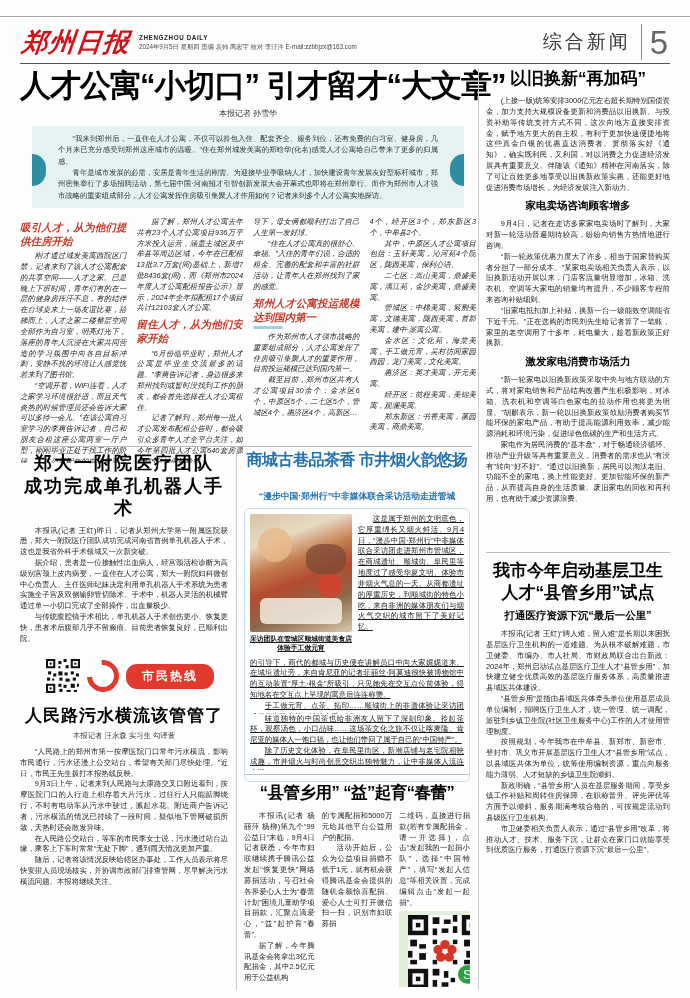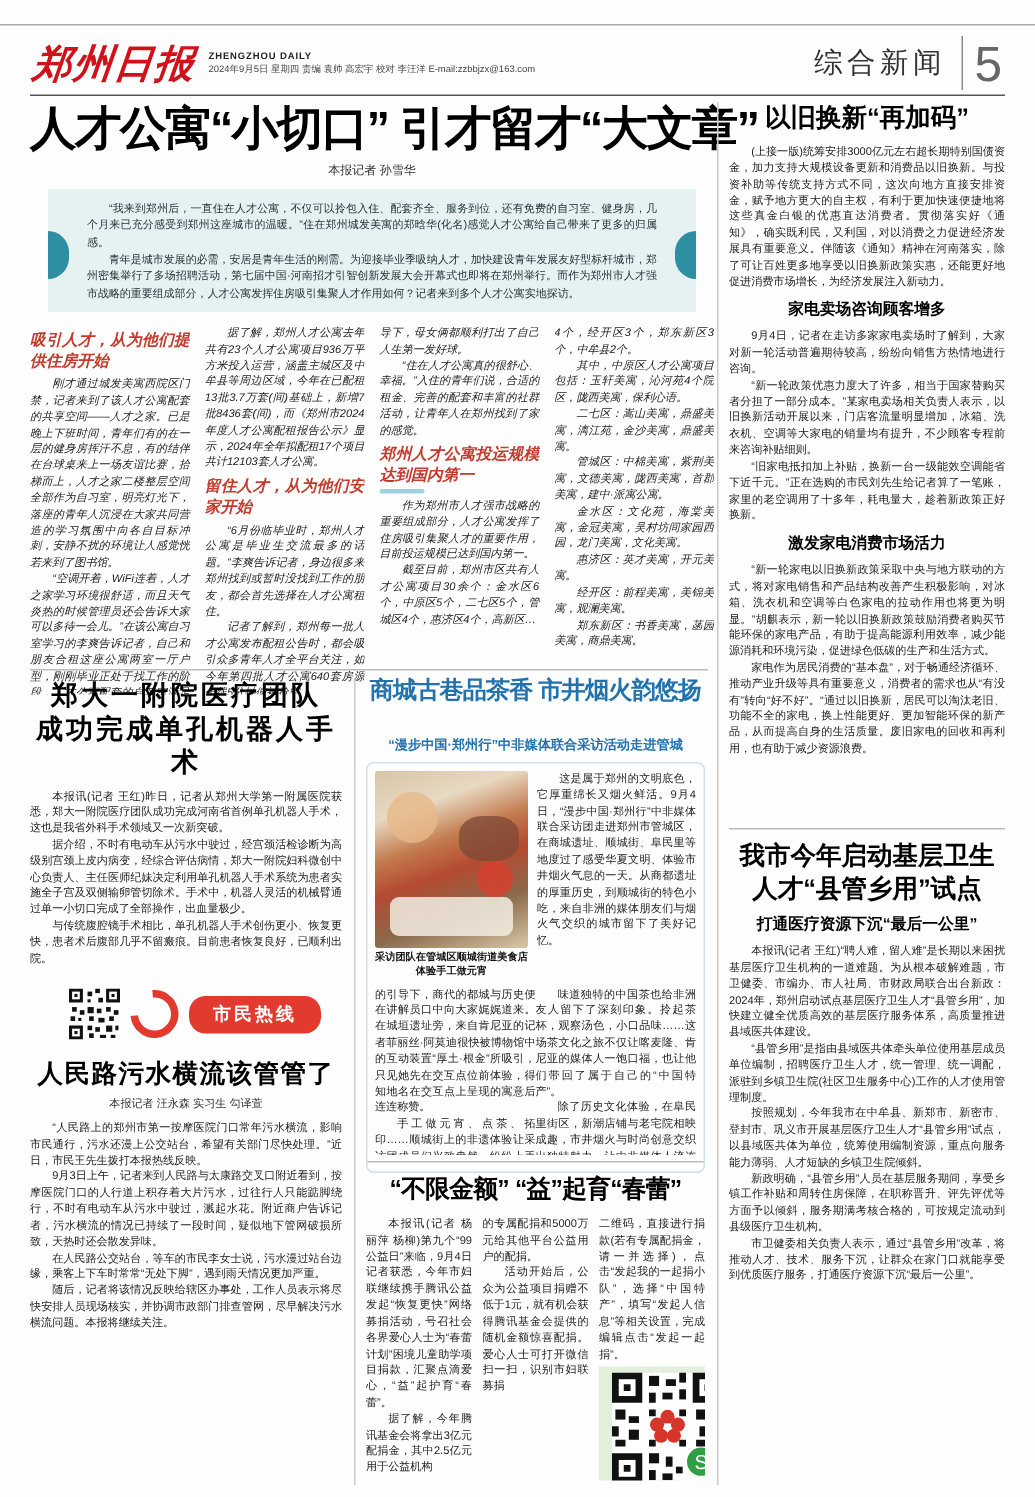--- a/index.html
+++ b/index.html
@@ -49,36 +49,36 @@
               border-left-color:transparent;transform:rotate(40deg);}
   .hot-banner{background:#e23a2e;color:#fff;font-size:12px;font-weight:bold;letter-spacing:2px;
               padding:4px 16px;border-radius:11px;}
   .hot-title{font-size:17px;font-weight:900;text-align:center;letter-spacing:1px;margin-top:8px;color:#000;}
   .hot-byline{text-align:center;font-size:7.4px;color:#333;margin-top:4px;}
   .hotline .body-txt{margin-top:6px;height:228px;}
   
   .alley{position:absolute;top:450px;left:244px;width:226px;height:320px;}
   .alley-title{color:#2272ae;font-size:16px;font-weight:900;text-align:center;white-space:nowrap;letter-spacing:-.5px;}
   .alley-sub{color:#2272ae;font-size:8.8px;text-align:center;margin-top:20px;font-weight:bold;}
-  .alley-box{margin-top:5px;border:1px solid #cde0ef;border-radius:5px;padding:5px;height:262px;overflow:hidden;}
+  .alley-box{margin-top:5px;border:1px solid #cde0ef;border-radius:5px;padding:5px;height:262px;overflow:hidden;text-decoration:underline;}
   .alley-row{display:flex;gap:6px;}
   .photo-wrap{width:102px;flex:0 0 102px;}
   .photo{width:102px;height:118px;border-radius:2px;position:relative;overflow:hidden;
          background:linear-gradient(160deg,#d8c5a5 0%,#e8d9c2 22%,#c27b4e 40%,#b54a32 55%,#8a6a4a 75%,#d9c9a9 100%);}
   .photo .blob1{position:absolute;left:8px;top:14px;width:34px;height:34px;border-radius:50%;
                 background:#e7b98a;opacity:.8;}
   .photo .blob2{position:absolute;right:6px;top:30px;width:40px;height:30px;border-radius:40%;
                 background:#7c4a35;opacity:.75;}
   .photo .blob3{position:absolute;left:10px;bottom:8px;width:82px;height:26px;border-radius:6px;
                 background:#f3ede2;opacity:.85;}
   .photo .blob4{position:absolute;right:10px;bottom:34px;width:24px;height:24px;border-radius:50%;
                 background:#d8402e;opacity:.8;}
   .photo-caption{font-size:6.8px;font-weight:bold;color:#111;margin-top:3px;text-align:center;line-height:1.3;}
   .alley-side{flex:1;height:134px;}
-  .alley-bottom{display:flex;gap:0;margin-top:5px;height:112px;}
+  .alley-bottom{display:flex;gap:0;margin-top:5px;height:112px;flex-direction:column;}
   .alley-bottom>div{flex:1;}
   
   .charity{position:absolute;top:782px;left:244px;width:226px;height:208px;}
   .charity-title{font-size:16.5px;font-weight:900;text-align:center;white-space:nowrap;letter-spacing:-.5px;color:#000;}
   .charity-cols{display:flex;gap:7px;margin-top:7px;height:176px;overflow:hidden;}
   .charity-cols>div{flex:1;overflow:hidden;}
   .qr-box{width:86px;margin:3px auto 0;background:#e3eedb;padding:4px 3px 3px;text-align:center;}
   
   .renew{position:absolute;top:68px;left:486px;width:184px;height:480px;}
   .r-title{font-size:17px;font-weight:900;text-align:center;line-height:1.3;color:#000;white-space:nowrap;}
@@ -148,41 +148,41 @@
             <p class="para">作为郑州市人才强市战略的重要组成部分，人才公寓发挥了住房吸引集聚人才的重要作用，目前投运规模已达到国内第一。</p>
             <p class="para">截至目前，郑州市区共有人才公寓项目30余个：金水区6个，中原区5个，二七区5个，管城区4个，惠济区4个，高新区…</p>
           </div>
       </div>
       <div class="lcol body-txt">
         <div>
             <p class="para noindent">4个，经开区3个，郑东新区3个，中牟县2个。</p>
             <p class="para">其中，中原区人才公寓项目包括：玉轩美寓，沁河苑4个院区，陇西美寓，保利心语。</p>
             <p class="para">二七区：嵩山美寓，鼎盛美寓，漓江苑，金沙美寓，鼎盛美寓。</p>
             <p class="para">管城区：中棉美寓，紫荆美寓，文德美寓，陇西美寓，首郡美寓，建中·派寓公寓。</p>
-            <p class="para">金水区：文化苑，海棠美寓，金冠美寓，吴村坊间家园西园，龙门美寓，文化美寓。</p>
+            <p class="para">金水区：文化苑，海棠美寓，手工做元宵，吴村坊间家园西园，龙门美寓，文化美寓。</p>
             <p class="para">惠济区：英才美寓，开元美寓。</p>
             <p class="para">经开区：前程美寓，美锦美寓，观澜美寓。</p>
             <p class="para">郑东新区：书香美寓，菡园美寓，商鼎美寓。</p>
           </div>
       </div>
     </div>
   </div>
 
   <div class="hr" style="top:446px;left:20px;width:452px;"></div>
   <div class="vr" style="left:236px;top:452px;height:538px;"></div>
   <div class="vr" style="left:478px;top:68px;height:922px;"></div>
   <div class="hr" style="top:774px;left:244px;width:226px;"></div>
   <div class="hr" style="top:552px;left:486px;width:184px;"></div>
 
   <div class="hospital">
     <div class="hosp-title">郑大一附院医疗团队</div>
     <div class="hosp-title">成功完成单孔机器人手术</div>
     <div class="body-txt">
         <p class="para">本报讯(记者 王红)昨日，记者从郑州大学第一附属医院获悉，郑大一附院医疗团队成功完成河南省首例单孔机器人手术，这也是我省外科手术领域又一次新突破。</p>
-        <p class="para">据介绍，不时有电动车从污水中驶过，经宫颈活检诊断为高级别宫颈上皮内病变，经综合评估病情，郑大一附院妇科微创中心负责人、主任医师纪妹决定利用单孔机器人手术系统为患者实施全子宫及双侧输卵管切除术。手术中，机器人灵活的机械臂通过单一小切口完成了全部操作，出血量极少。</p>
+        <p class="para">据介绍，患者是一位接触性出血病人，经宫颈活检诊断为高级别宫颈上皮内病变，一直住在人才公寓，郑大一附院妇科微创中心负责人、主任医师纪妹决定利用单孔机器人手术系统为患者实施全子宫及双侧输卵管切除术。手术中，机器人灵活的机械臂通过单一小切口完成了全部操作，出血量极少。</p>
         <p class="para">与传统腹腔镜手术相比，单孔机器人手术创伤更小、恢复更快，患者术后腹部几乎不留瘢痕。目前患者恢复良好，已顺利出院。</p>
       </div>
   </div>
 
   <div class="hotline">
     <div class="hot-head">
       <svg width="34" height="34" viewBox="0 0 33 33">
         <rect width="33" height="33" fill="#fff"></rect>
         <g fill="#111">
           <path d="M0 0h9v9H0z"></path>
@@ -260,21 +260,21 @@
           </div>
         <div class="body-txt">
             <p class="para">味道独特的中国茶也给非洲友人留下了深刻印象。拎起茶杯，观察汤色，小口品味……这场茶文化之旅不仅让喀麦隆、肯尼亚的媒体人一饱口福，也让他们带回了属于自己的“中国特产”。</p>
             <p class="para">除了历史文化体验，在阜民里街区，新潮店铺与老宅院相映成趣，市井烟火与时尚创意交织出独特魅力，让中非媒体人流连忘返。</p>
           </div>
       </div>
     </div>
   </div>
 
   <div class="charity">
-    <div class="charity-title">“不限金额” “益”起育“春蕾”</div>
+    <div class="charity-title">“县管乡用” “益”起育“春蕾”</div>
     <div class="charity-cols">
       <div class="body-txt">
           <p class="para">本报讯(记者 杨丽萍 杨柳)第九个“99公益日”来临，9月4日记者获悉，今年市妇联继续携手腾讯公益发起“恢复更快”网络募捐活动，号召社会各界爱心人士为“春蕾计划”困境儿童助学项目捐款，汇聚点滴爱心，“益”起护育“春蕾”。</p>
           <p class="para">据了解，今年腾讯基金会将拿出3亿元配捐金，其中2.5亿元用于公益机构</p>
         </div>
       <div class="body-txt">
           <p class="para noindent">的专属配捐和5000万元给其他平台公益用户的配捐。</p>
           <p class="para">活动开始后，公众为公益项目捐赠不低于1元，就有机会获得腾讯基金会提供的随机金额惊喜配捐。爱心人士可打开微信扫一扫，识别市妇联募捐</p>
         </div>
       <div class="body-txt">

